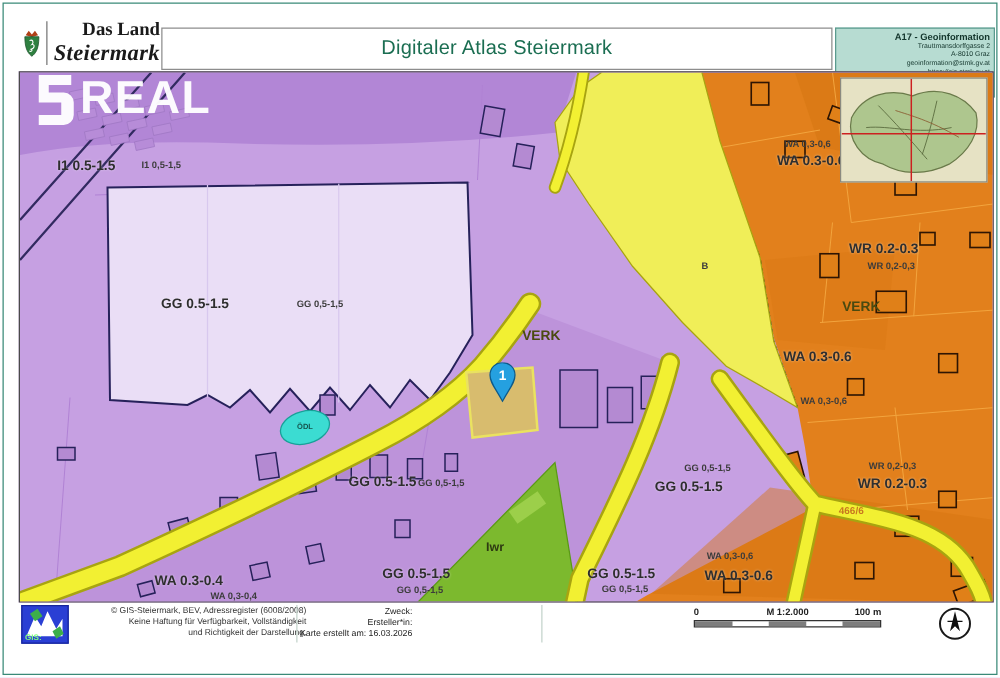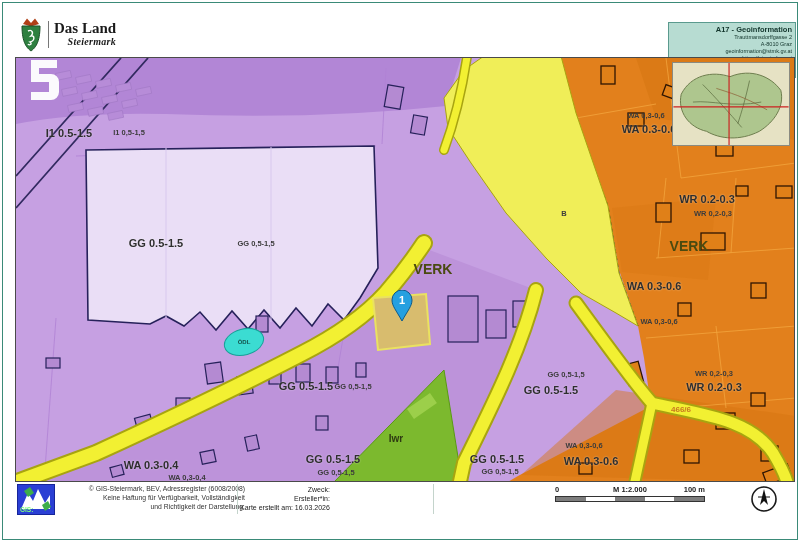--- a/index.html
+++ b/index.html
@@ -5,36 +5,36 @@
   * { margin:0; padding:0; box-sizing:border-box; }
   html,body { width:800px; height:542px; background:#fff; font-family:"Liberation Sans", sans-serif; }
   .page { position:relative; width:800px; height:542px; background:#fff; overflow:hidden;text-align:right; }
   .frame { position:absolute; left:2px; top:2px; right:2px; bottom:2px; border:1px solid #3a8a78; pointer-events:none; }
 
   
   .logo-block { position:absolute; left:15px; top:13px; width:113px; height:43px; display:flex; align-items:center; background:#fff; }
   .logo-shield { width:26px; height:36px; margin-left:3px; }
   .logo-text { border-left:1px solid #777; margin-left:4px; padding-left:5px; font-family:"Liberation Serif", serif; font-weight:bold; color:#1a1a1a; line-height:1.05; }
   .logo-text .l1 { font-size:15px; }
-  .logo-text .l2 { font-size:10px; font-style:italic; letter-spacing:.3px; }
+  .logo-text .l2 { font-size:18px; font-style:italic; letter-spacing:.3px; }
   .title-box { position:absolute; left:129px; top:22px; width:537px; height:34px; border:1px solid #8d8d8d; background:#fff; display:flex; align-items:center; justify-content:center; }
   .title-box span { color:#1b6e52; font-size:16px; letter-spacing:.2px; }
   .info-box { position:absolute; left:668px; top:22px; width:128px; height:56px; background:#b7dcd2; border:1px solid #5a9a8e; padding:2px 3px; color:#13352c; overflow:hidden; }
   .info-box .t { font-size:7.5px; font-weight:bold; }
   .info-box .s { font-size:5.5px; line-height:1.25; }
   .overview { position:absolute; left:672px; top:62px; width:118px; height:84px; border:1px solid #8a8a80; background:#e6e2c4; z-index:30; }
   .overview svg { width:100%; height:100%; display:block; }
 
   
   .map { position:absolute; left:15px; top:57px; width:780px; height:425px; border:1px solid #4a4a4a; background:#c6a0e2; overflow:hidden; }
   .map svg.base { position:absolute; left:0; top:0; width:780px; height:425px; }
   .lbl { position:absolute; transform:translate(-50%,-50%); white-space:nowrap; z-index:20; pointer-events:none; }
   .lbl.bold { font-size:11px; font-weight:bold; color:#2e2e2e; text-shadow:0 0 2px rgba(255,255,255,.5); }
   .lbl.small { font-size:7.5px; font-weight:bold; color:#3c3c3c; }
-  .lbl.verk { font-size:14px; font-weight:bold; color:#4a4a10; }
+  .lbl.verk { font-size:11px; font-weight:bold; color:#4a4a10; }
   .lbl.iwr { font-size:10px; font-weight:bold; color:#2e3a12; }
   .lbl.odl { font-size:6px; font-weight:bold; color:#14524c; }
   .lbl.parcel { font-size:8px; font-weight:bold; color:#c87820; }
   .watermark { position:absolute; left:8px; top:2px; z-index:25; color:#fff; opacity:.96; pointer-events:none; }
   .watermark .row { display:flex; align-items:flex-start; }
   .watermark .brand { font-size:37px; font-weight:bold; letter-spacing:1px; line-height:.95; }
   .watermark .sub { font-size:24px; margin-left:56px; margin-top:-2px; }
   .pin { position:absolute; left:375px; top:232px; width:22px; height:32px; z-index:22; cursor:pointer; }
 
   
@@ -63,20 +63,23 @@
       <path d="M4,7 L8,1.5 L12,6 L16,1.5 L20,7 L12,9.5 Z" fill="#b04018"></path>
       <path d="M3,9 C3,26 8,31 12,34 C16,31 21,26 21,9 Z" fill="#2e8040" stroke="#1a5028" stroke-width="1"></path>
       <path d="M9,14 C13,12 15,16 12,19 C16,18 16,24 11,25 C14,27 10,29 9,27" fill="none" stroke="#fff" stroke-width="1.4"></path>
     </svg>
     <div class="logo-text">
       <div class="l1">Das Land</div>
       <div class="l2">Steiermark</div>
     </div>
   </div>
 
+  <div class="title-box">
+    <span>Digitaler Atlas Steiermark</span>
+  </div>
 
   <div class="info-box">
     <div class="t">A17 - Geoinformation</div>
     <div class="s">Trauttmansdorffgasse 2</div>
     <div class="s">A-8010 Graz</div>
     <div class="s">geoinformation@stmk.gv.at</div>
     <div class="s">https://gis.stmk.gv.at</div>
   </div>
 
   <div class="overview">
@@ -202,20 +205,21 @@
       <path d="M357,240 L410,236 L414,286 L362,292 Z" fill="#d8bc6e" stroke="#eae260" stroke-width="2"></path>
 
       <ellipse cx="228" cy="284" rx="20" ry="13" transform="rotate(-15 228 284)" fill="#3bdcd2" stroke="#18a098" stroke-width="1"></ellipse>
     </svg>
 
     <div class="watermark">
       <div class="row">
         <svg width="40" height="40" viewBox="0 0 34 40">
           <path d="M30,0 H4 V22 H22 V32 H4 V40 H24 A8,8 0 0 0 32,32 V22 A8,8 0 0 0 24,14 H12 V8 H30 Z" fill="#fff"></path>
         </svg>
+        <span class="brand">REAL</span>
       </div>
     </div>
 
     <div class="pin">
       <svg viewBox="0 0 22 32" width="22" height="32">
         <path d="M11,31 C5,20 1,16 1,10 A10,10 0 1 1 21,10 C21,16 17,20 11,31 Z" fill="#25a0e0" stroke="#0d5a8a" stroke-width="1"></path>
         <text x="11" y="14" text-anchor="middle" font-size="11" font-weight="bold" fill="#fff" font-family="Liberation Sans, sans-serif">1</text>
       </svg>
     </div>
 

